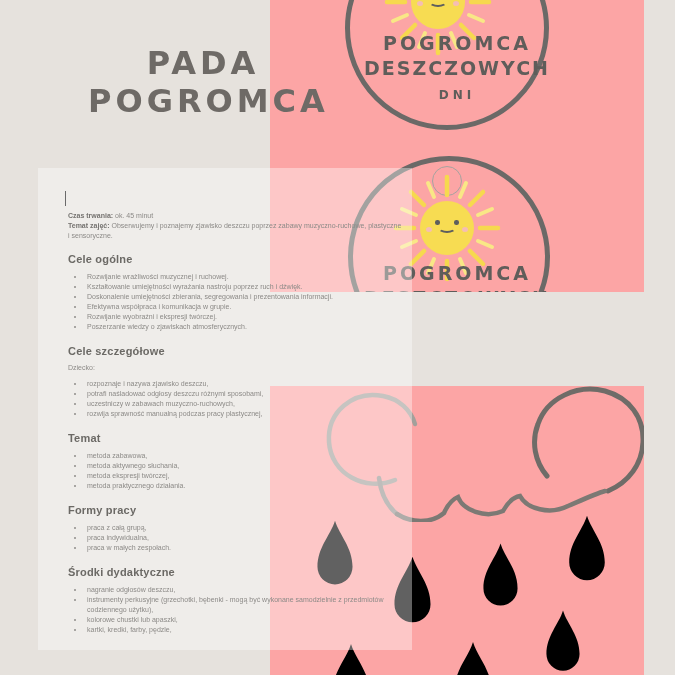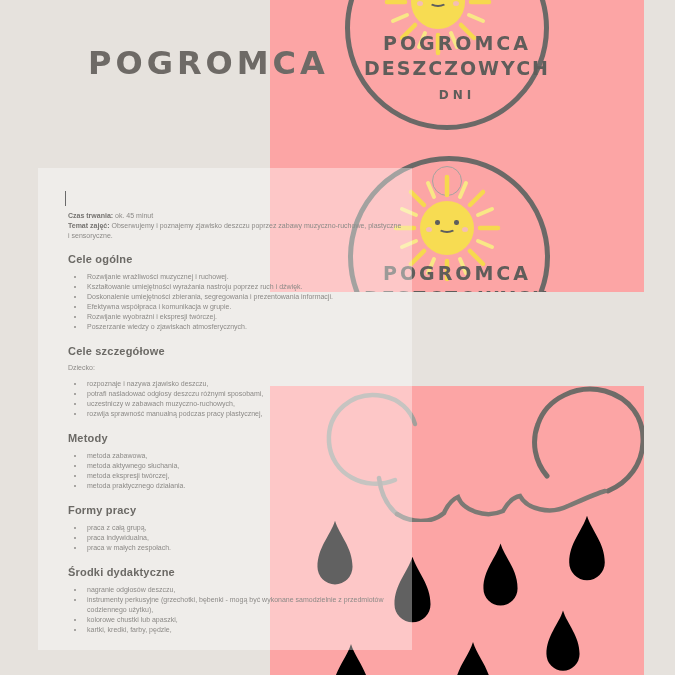--- a/index.html
+++ b/index.html
@@ -160,20 +160,21 @@
       <svg class="drop" style="left:179px;top:252px" width="48" height="76" viewBox="0 0 48 78">
           <use href="#dropshape" width="48" height="78"></use>
         </svg>
       <svg class="drop" style="left:271px;top:221px" width="44" height="68" viewBox="0 0 48 78">
           <use href="#dropshape" width="48" height="78"></use>
         </svg>
     </div>
   </div>
 
   <div class="main-title">
+    <div>PADA</div>
     <div>POGROMCA</div>
   </div>
 
   <div class="doc">
     <h1 class="doc-heading">
       <span class="caret"></span>
     </h1>
     <div class="doc-meta">
   <div><b>Czas trwania:</b> <span>ok. 45 minut</span></div>
 
@@ -198,21 +199,21 @@
     <p class="sec-intro">Dziecko:</p>
     <ul class="sec-list">
             <li>rozpoznaje i nazywa zjawisko deszczu,</li>
             <li>potrafi naśladować odgłosy deszczu różnymi sposobami,</li>
             <li>uczestniczy w zabawach muzyczno-ruchowych,</li>
             <li>rozwija sprawność manualną podczas pracy plastycznej,</li>
           </ul>
   </section>
 
   <section class="doc-section">
-    <h3 class="sec-heading">Metody</h3>
+    <h3 class="sec-heading">Temat</h3>
 
     <ul class="sec-list">
             <li>metoda zabawowa,</li>
             <li>metoda aktywnego słuchania,</li>
             <li>metoda ekspresji twórczej,</li>
             <li>metoda praktycznego działania.</li>
           </ul>
   </section>
 
   <section class="doc-section">

